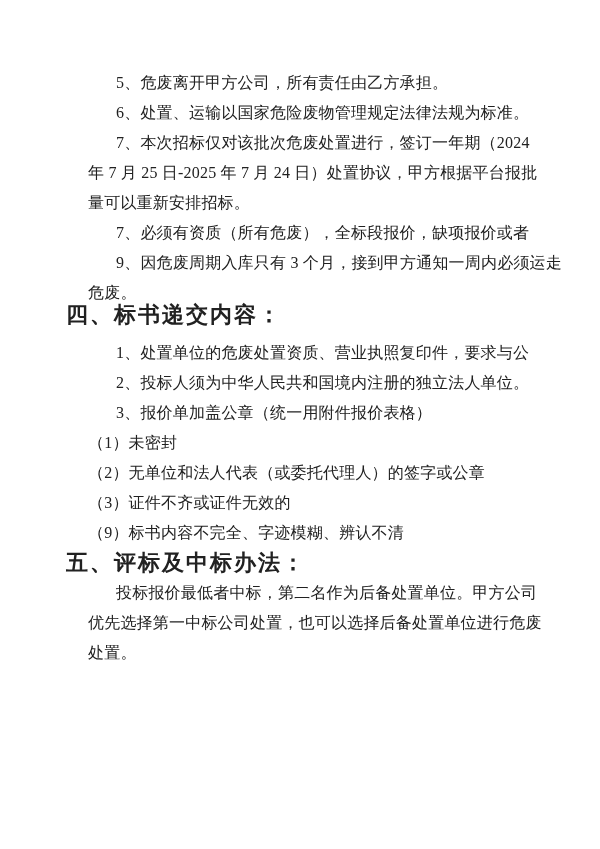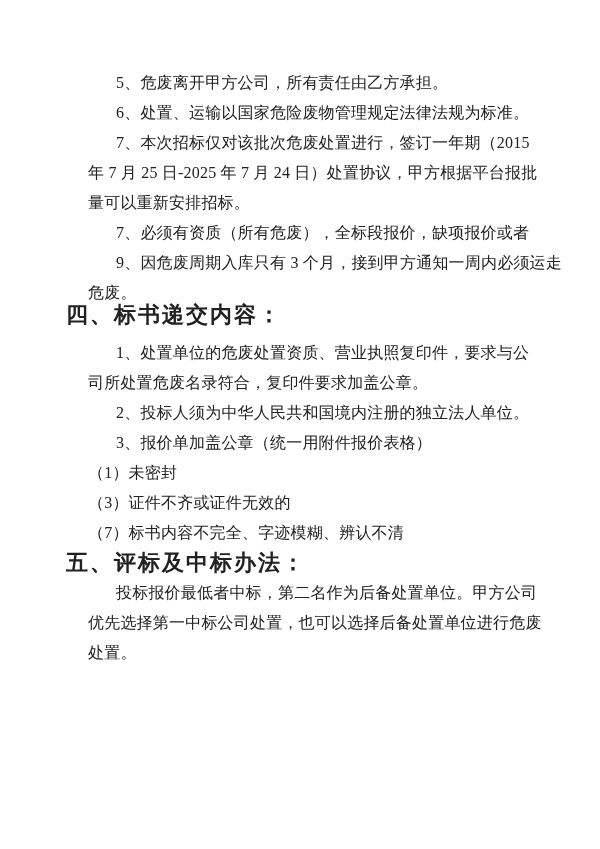--- a/index.html
+++ b/index.html
@@ -57,37 +57,37 @@
 </style>
 </head>
 <body>
 
 <div class="page">
   <div class="doc">
 
     <div class="sec">
       <p class="line first">5、危废离开甲方公司，所有责任由乙方承担。</p>
       <p class="line first">6、处置、运输以国家危险废物管理规定法律法规为标准。</p>
-      <p class="line first">7、本次招标仅对该批次危废处置进行，签订一年期（2015</p>
+      <p class="line first">7、本次招标仅对该批次危废处置进行，签订一年期（2024</p>
       <p class="line">年 7 月 25 日-2025 年 7 月 24 日）处置协议，甲方根据平台报批</p>
       <p class="line">量可以重新安排招标。</p>
       <p class="line first">7、必须有资质（所有危废），全标段报价，缺项报价或者</p>
       <p class="line first">9、因危废周期入库只有 3 个月，接到甲方通知一周内必须运走</p>
       <p class="line">危废。</p>
     </div>
 
     <div class="sec">
       <p class="heading pull-up">四、标书递交内容：</p>
       <p class="line first">1、处置单位的危废处置资质、营业执照复印件，要求与公</p>
-      <p class="line">司所处置危废名录符合，复印件要求加盖公章。</p>
       <p class="line first">2、投标人须为中华人民共和国境内注册的独立法人单位。</p>
       <p class="line first">3、报价单加盖公章（统一用附件报价表格）</p>
       <p class="line">（1）未密封</p>
+      <p class="line">（2）无单位和法人代表（或委托代理人）的签字或公章</p>
       <p class="line">（3）证件不齐或证件无效的</p>
-      <p class="line">（7）标书内容不完全、字迹模糊、辨认不清</p>
+      <p class="line">（9）标书内容不完全、字迹模糊、辨认不清</p>
     </div>
 
     <div class="sec">
       <p class="heading">五、评标及中标办法：</p>
       <p class="line first">投标报价最低者中标，第二名作为后备处置单位。甲方公司</p>
       <p class="line">优先选择第一中标公司处置，也可以选择后备处置单位进行危废</p>
       <p class="line">处置。</p>
     </div>
 
   </div>

